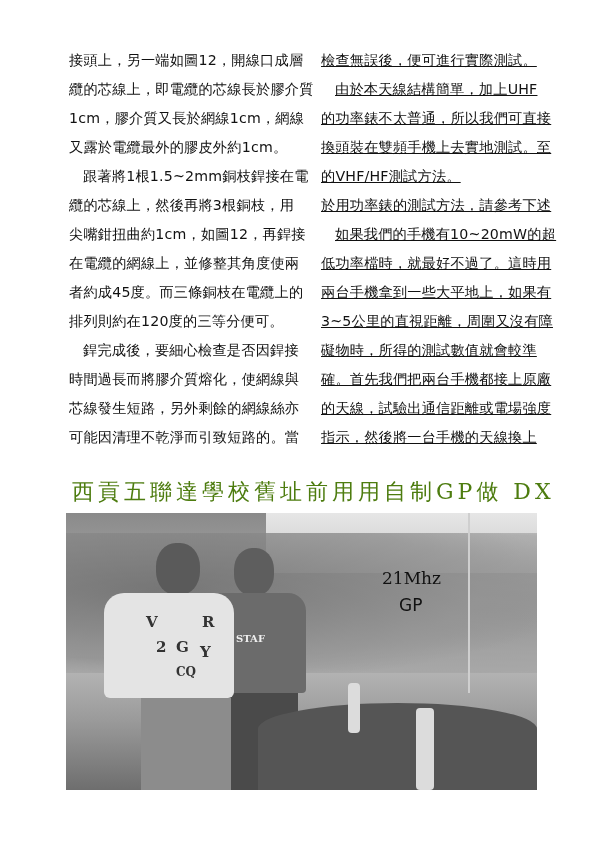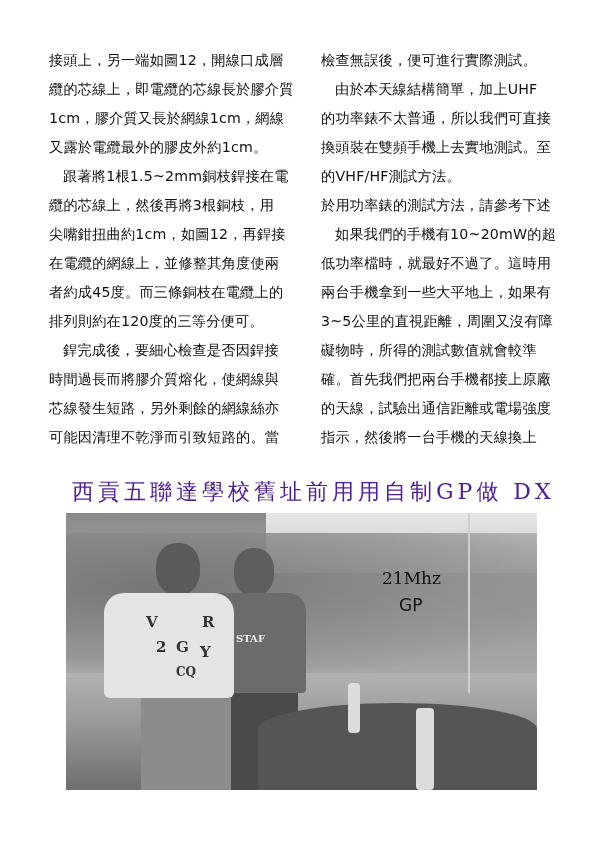--- a/index.html
+++ b/index.html
@@ -1,26 +1,26 @@
 <!DOCTYPE html>
 <html><head>
 <meta charset="utf-8">
 <style>
   html, body { margin:0; padding:0; background:#ffffff; }
   body { width:600px; height:845px; position:relative; overflow:hidden;
          font-family: "DejaVu Serif", "Liberation Serif", serif; color:#111; }
   .col { position:absolute; top:46px; width:232px; }
-  .col.left { left:49px; }
-  .col.right { left:321px; }
+  .col.left { left:69px; }
+  .col.right { left:321px;text-decoration:underline; }
   .line { height:29px; line-height:29px; font-size:14.2px; white-space:nowrap;
           letter-spacing:0.2px; font-family: "DejaVu Sans", "Liberation Sans", sans-serif; }
   .line.indent { padding-left:14px; }
   .caption { position:absolute; left:72px; top:477px; width:470px;
              font-family: "DejaVu Serif", "Liberation Serif", serif;
-             font-size:22px; letter-spacing:4px; white-space:nowrap; color:#4c1d95; }
+             font-size:22px; letter-spacing:4px; white-space:nowrap; color:#4d7c0f; }
   .photo { position:absolute; left:66px; top:513px; width:471px; height:277px;
            background: linear-gradient(180deg, #8a8a8a 0%, #a8a8a8 25%, #bdbdbd 50%, #9a9a9a 75%, #6e6e6e 100%);
            overflow:hidden; }
   .sky { position:absolute; left:200px; top:0; width:271px; height:60px;
          background: linear-gradient(180deg, #e6e6e6, #c8c8c8); }
   .trees { position:absolute; left:0; top:20px; width:471px; height:140px;
            background: radial-gradient(ellipse at 20% 40%, #6a6a6a 0%, #8e8e8e 60%, transparent 80%),
                        radial-gradient(ellipse at 80% 50%, #8a8a8a 0%, #a5a5a5 70%, transparent 90%); opacity:0.8; }
   .person1 { position:absolute; left:20px; top:30px; width:160px; height:247px; }
   .p1-head { position:absolute; left:70px; top:0; width:44px; height:52px; border-radius:45%; background:#5a5a5a; }

